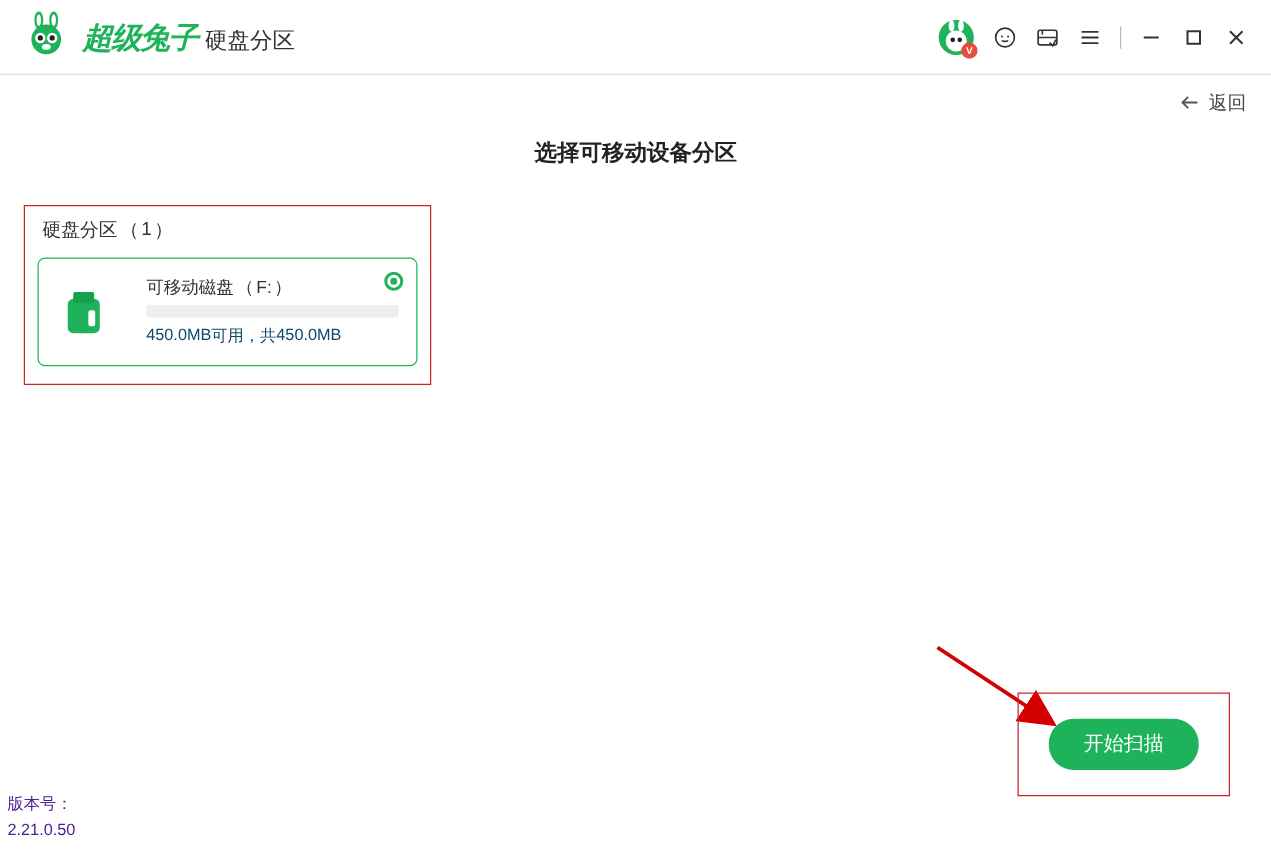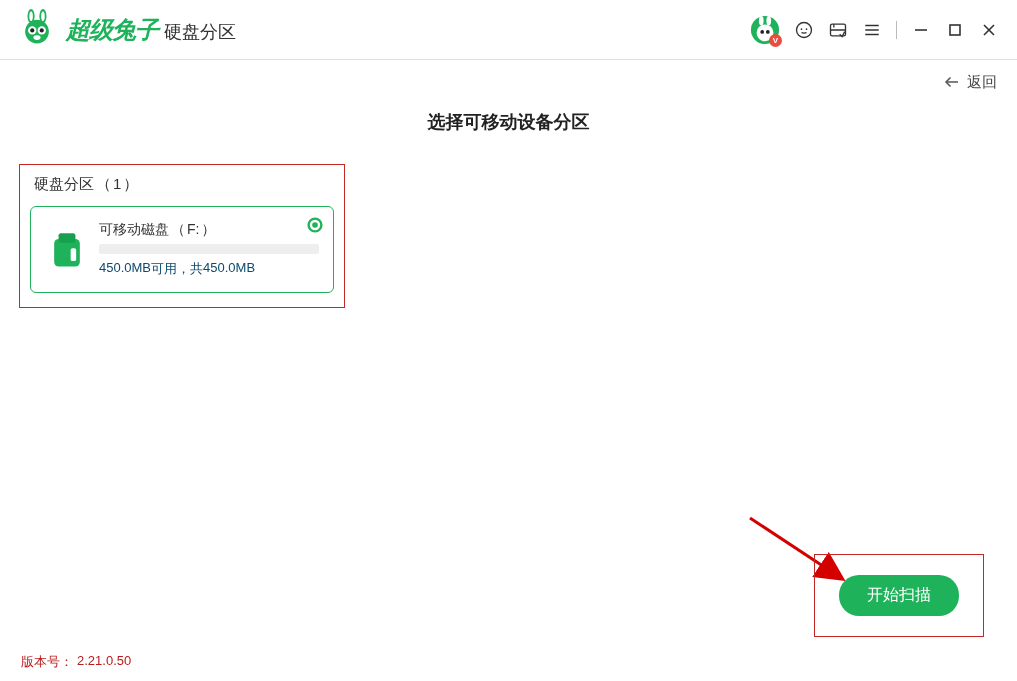--- a/index.html
+++ b/index.html
@@ -115,21 +115,21 @@
       margin: 0 0 12px 4px;
       display: flex;
       gap: 2px;
     }
 
     .partition-card {
       border: 1px solid #1eb35a;
       border-radius: 6px;
       padding: 14px 14px;
       display: flex;
-      gap: 10px;
+      gap: 28px;
       align-items: center;
       position: relative;
     }
     .disk-icon {
       width: 44px;
       height: 44px;
       display: flex;
       align-items: center;
       justify-content: center;
     }
@@ -179,26 +179,27 @@
 
     .arrow-annotation {
       position: absolute;
       left: 748px;
       bottom: 84px;
       pointer-events: none;
     }
 
     .footer {
       position: absolute;
-      left: 21px;
+      left: 6px;
       bottom: 10px;
       font-size: 13px;
-      color: #b91c1c;
+      color: #4c1d95;
       display: flex;
       gap: 4px;
+      flex-direction: column;
     }
 
     .vsep {
       width: 1px;
       height: 18px;
       background: #bbb;
     }
   </style>
 </head>
 <body>

